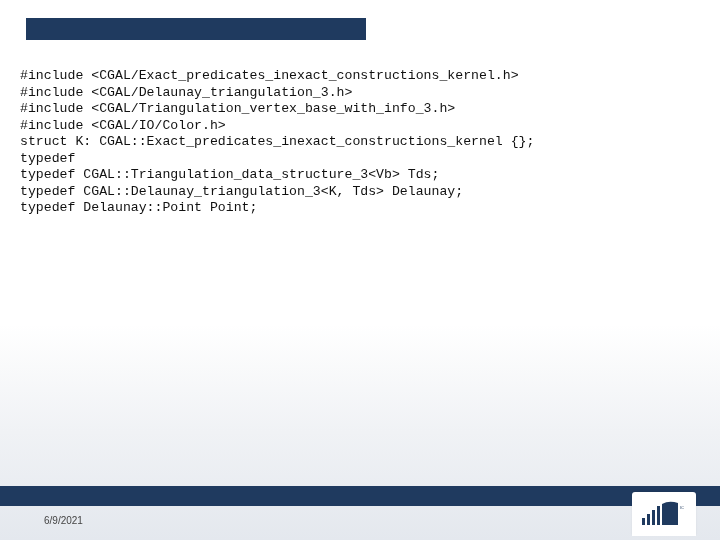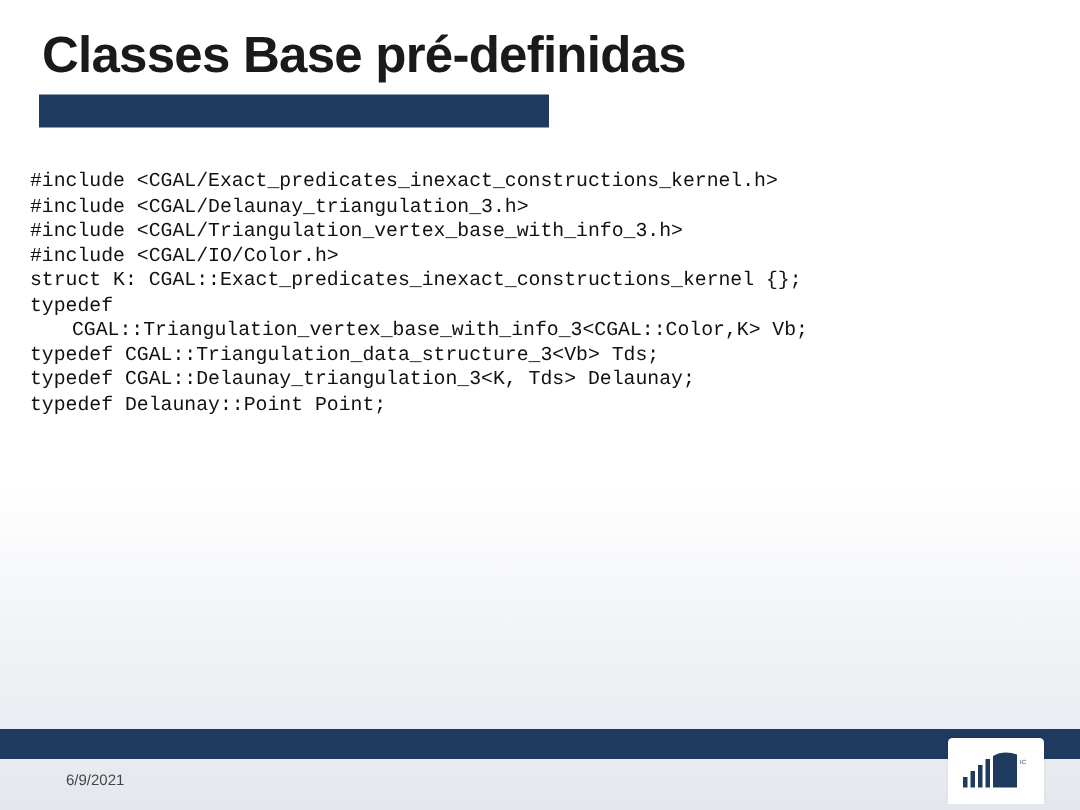--- a/index.html
+++ b/index.html
@@ -87,31 +87,30 @@
     width: 50px;
     height: 34px;
   }
 </style>
 </head>
 <body>
 
 <div class="slide">
 
   <div class="title-wrap">
-    <h1 class="title">Classes Base pré-definidas</h1>
     <div class="title-bar"></div>
   </div>
 
   <div class="code-block"><span>#include &lt;CGAL/Exact_predicates_inexact_constructions_kernel.h&gt;</span>
 <span>#include &lt;CGAL/Delaunay_triangulation_3.h&gt;</span>
 <span>#include &lt;CGAL/Triangulation_vertex_base_with_info_3.h&gt;</span>
 <span>#include &lt;CGAL/IO/Color.h&gt;</span>
 <span>struct K: CGAL::Exact_predicates_inexact_constructions_kernel {};</span>
 <span>typedef</span>
-<span class="code-indent">CGAL::Triangulation_vertex_base_with_info_3&lt;CGAL::Color,K&gt; Vb;</span><span>typedef CGAL::Triangulation_data_structure_3&lt;Vb&gt; Tds;</span>
+<span>typedef CGAL::Triangulation_data_structure_3&lt;Vb&gt; Tds;</span>
 <span>typedef CGAL::Delaunay_triangulation_3&lt;K, Tds&gt; Delaunay;</span>
 <span>typedef Delaunay::Point Point;</span></div>
 
   <div class="footer">
     <div class="footer-bar"></div>
     <div class="footer-date">6/9/2021</div>
     <div class="footer-logo">
       <svg viewBox="0 0 100 60">
         <g fill="#1f3a5f">
           <rect x="6" y="38" width="6" height="14"></rect>

